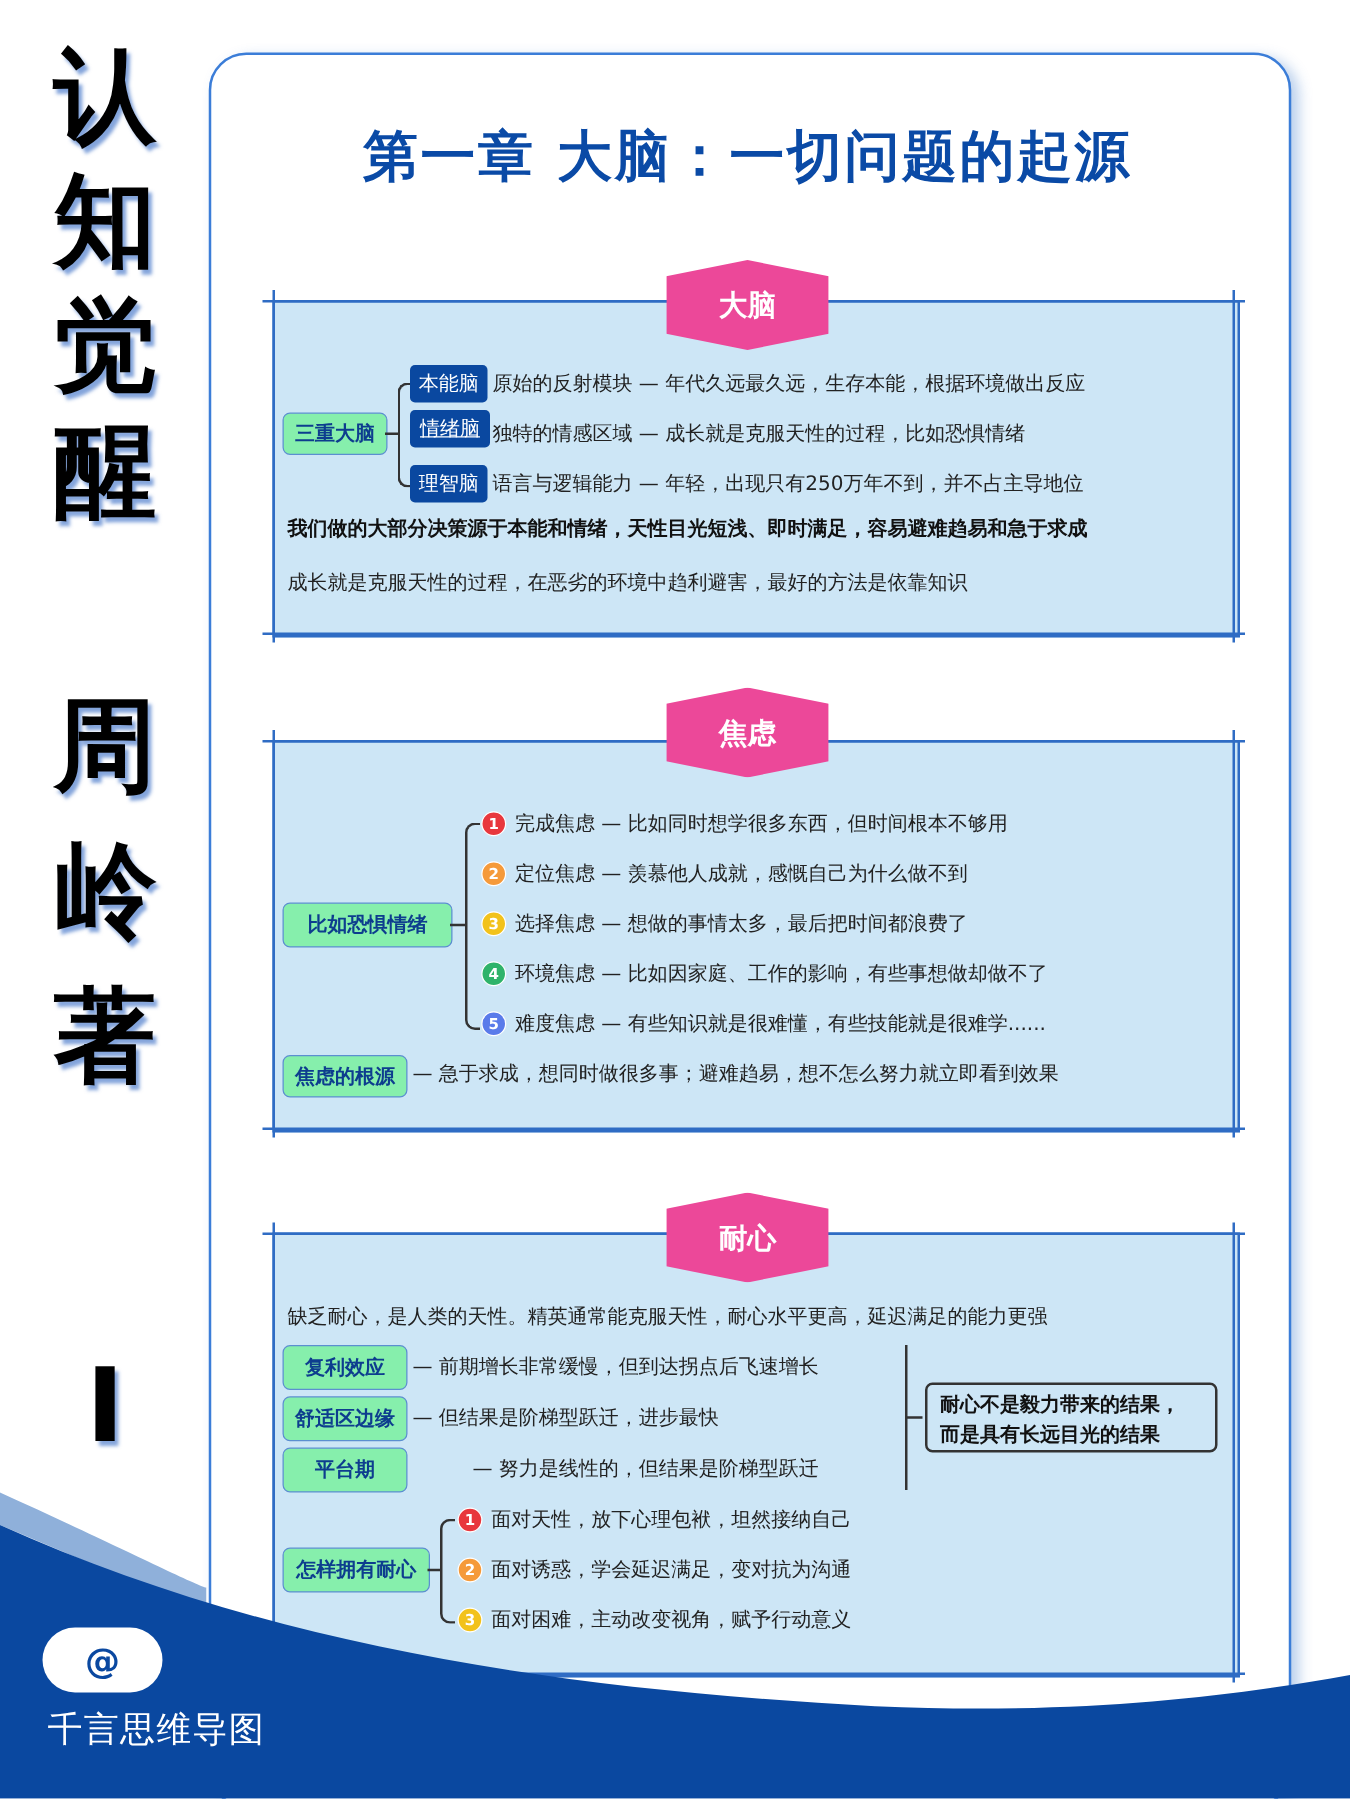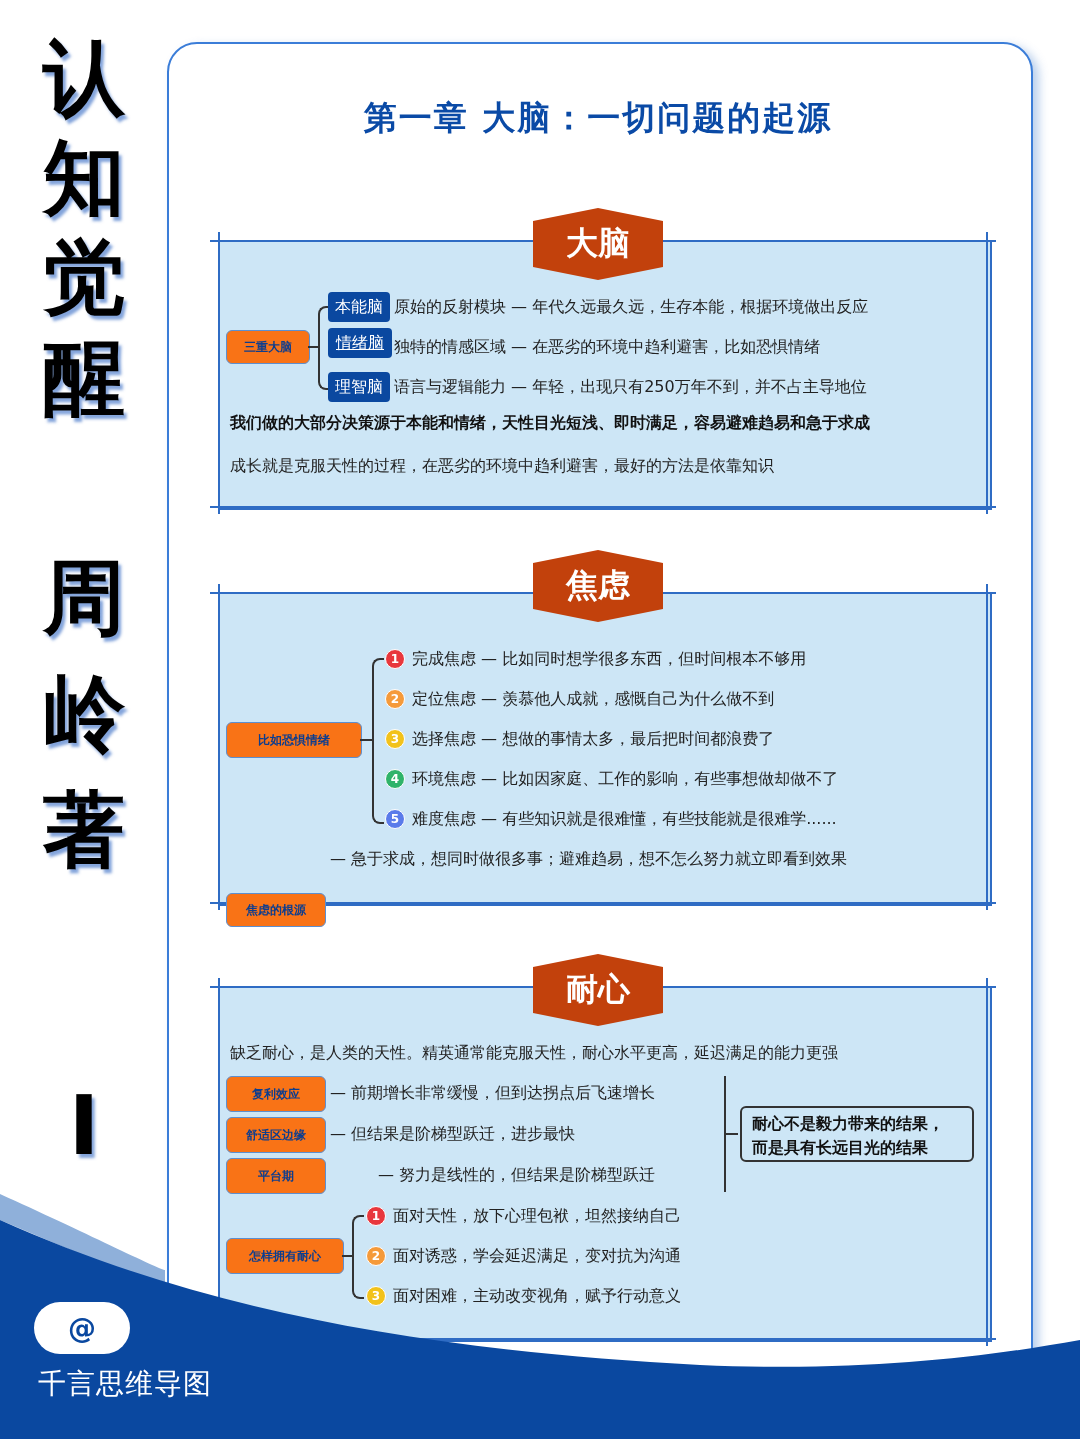--- a/index.html
+++ b/index.html
@@ -15,40 +15,40 @@
     text-shadow:3px 4px 3px rgba(30,90,190,0.55);
   }
   .side-title span { display:block; }
   .card {
     position:absolute; left:167px; top:42px; width:862px; height:1400px;
     border:2px solid #3b7dd8; border-radius:30px; background:#fff;
     box-shadow:6px 4px 10px rgba(60,120,200,0.35);
   }
   .chapter-title {
     position:absolute; left:167px; width:862px; top:96px; text-align:center;
-    font-size:33px; font-weight:bold; color:#0a4aa6; letter-spacing:2px;
+    font-size:44px; font-weight:bold; color:#0a4aa6; letter-spacing:2px;
   }
   .section {
     position:absolute; left:218px; width:770px;
     background:#cde6f6;
     border-top:2px solid #2f6cc4; border-bottom:2px solid #2f6cc4;
     border-left:2px solid #2f6cc4; border-right:2px solid #2f6cc4;
   }
   .tick { position:absolute; background:#2f6cc4; }
   .hex {
     position:absolute; left:533px; width:130px; height:72px;
-    background:#c2410c; color:#fff; font-size:32px; font-weight:bold;
+    background:#ec4899; color:#fff; font-size:23px; font-weight:bold;
     display:flex; align-items:center; justify-content:center;
     clip-path:polygon(0 18%,50% 0,100% 18%,100% 82%,50% 100%,0 82%);
     border-radius:8px;
   }
   .row { position:absolute; font-size:16px; color:#222; white-space:nowrap; }
   .node-outline {
     position:absolute; border:1.5px solid #5c8fd0; border-radius:6px;
-    color:#0d3d8e; font-weight:bold; font-size:12px; background:#f97316;
+    color:#0d3d8e; font-weight:bold; font-size:16px; background:#86efac;
     display:flex; align-items:center; justify-content:center;
   }
   .node-filled {
     position:absolute; background:#0a48a0; color:#fff; border-radius:4px;
     font-size:16px; display:flex; align-items:center; justify-content:center;
   }
   .line { position:absolute; background:#333; }
   .bracket { position:absolute; border:2px solid #333; border-right:none; border-radius:8px 0 0 8px; }
   .num {
     position:absolute; width:18px; height:18px; border-radius:50%;
@@ -102,21 +102,21 @@
 <div class="hex" style="top:208px;">大脑</div>
 
 <div class="node-outline" style="left:226px;top:330px;width:82px;height:32px;">三重大脑</div>
 <div class="line" style="left:308px;top:346px;width:12px;height:2px;"></div>
 <div class="bracket" style="left:318px;top:306px;width:10px;height:80px;"></div>
 
 <div class="node-filled" style="left:328px;top:292px;width:62px;height:30px;">本能脑</div>
 <div class="node-filled" style="left:328px;top:328px;width:64px;height:30px;text-decoration:underline;">情绪脑</div>
 <div class="node-filled" style="left:328px;top:372px;width:62px;height:30px;">理智脑</div>
 <div class="row" style="left:394px;top:297px;">原始的反射模块 — 年代久远最久远，生存本能，根据环境做出反应</div>
-<div class="row" style="left:394px;top:337px;">独特的情感区域 — 在恶劣的环境中趋利避害，比如恐惧情绪</div>
+<div class="row" style="left:394px;top:337px;">独特的情感区域 — 成长就是克服天性的过程，比如恐惧情绪</div>
 <div class="row" style="left:394px;top:377px;">语言与逻辑能力 — 年轻，出现只有250万年不到，并不占主导地位</div>
 
 <div class="row bold-line" style="left:230px;top:413px;">我们做的大部分决策源于本能和情绪，天性目光短浅、即时满足，容易避难趋易和急于求成</div>
 <div class="row" style="left:230px;top:456px;">成长就是克服天性的过程，在恶劣的环境中趋利避害，最好的方法是依靠知识</div>
 
 <div class="section" style="top:592px; height:310px;"></div>
 <div class="tick" style="left:210px;top:592px;width:786px;height:2px;"></div>
 <div class="tick" style="left:210px;top:902px;width:786px;height:2px;"></div>
 <div class="tick" style="left:218px;top:584px;width:2px;height:326px;"></div>
 <div class="tick" style="left:986px;top:584px;width:2px;height:326px;"></div>
@@ -130,21 +130,21 @@
 <div class="num" style="left:385px;top:689px;background:#f59a3a;">2</div>
 <div class="num" style="left:385px;top:729px;background:#f2c21b;">3</div>
 <div class="num" style="left:385px;top:769px;background:#2fb36a;">4</div>
 <div class="num" style="left:385px;top:809px;background:#5a7bea;">5</div>
 <div class="row" style="left:412px;top:649px;">完成焦虑 — 比如同时想学很多东西，但时间根本不够用</div>
 <div class="row" style="left:412px;top:689px;">定位焦虑 — 羡慕他人成就，感慨自己为什么做不到</div>
 <div class="row" style="left:412px;top:729px;">选择焦虑 — 想做的事情太多，最后把时间都浪费了</div>
 <div class="row" style="left:412px;top:769px;">环境焦虑 — 比如因家庭、工作的影响，有些事想做却做不了</div>
 <div class="row" style="left:412px;top:809px;">难度焦虑 — 有些知识就是很难懂，有些技能就是很难学......</div>
 
-<div class="node-outline" style="left:226px;top:893px;width:98px;height:32px;">焦虑的根源</div>
+<div class="node-outline" style="left:226px;top:844px;width:98px;height:32px;">焦虑的根源</div>
 <div class="row" style="left:330px;top:849px;">— 急于求成，想同时做很多事；避难趋易，想不怎么努力就立即看到效果</div>
 
 <div class="section" style="top:986px; height:352px;"></div>
 <div class="tick" style="left:210px;top:986px;width:786px;height:2px;"></div>
 <div class="tick" style="left:210px;top:1338px;width:786px;height:2px;"></div>
 <div class="tick" style="left:218px;top:978px;width:2px;height:368px;"></div>
 <div class="tick" style="left:986px;top:978px;width:2px;height:368px;"></div>
 <div class="hex" style="top:954px;">耐心</div>
 
 <div class="row" style="left:230px;top:1043px;">缺乏耐心，是人类的天性。精英通常能克服天性，耐心水平更高，延迟满足的能力更强</div>

